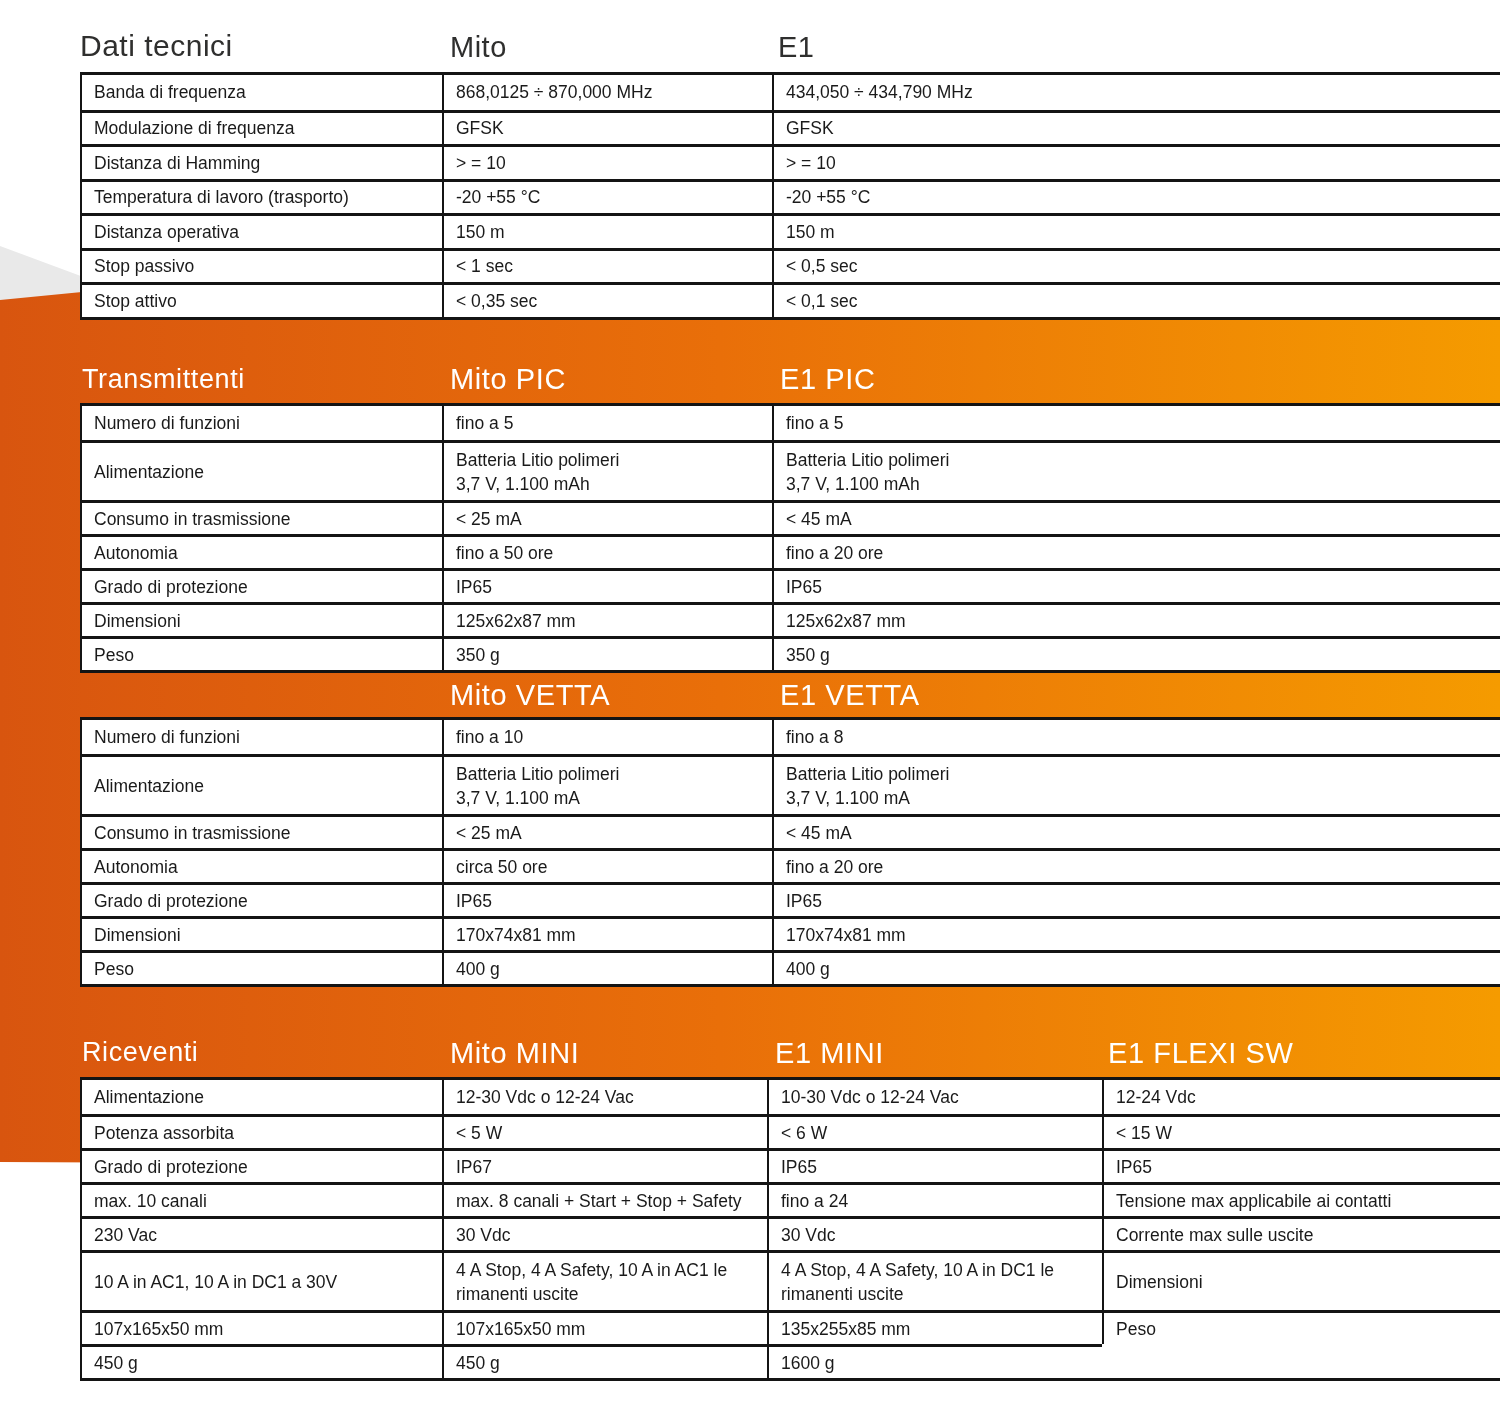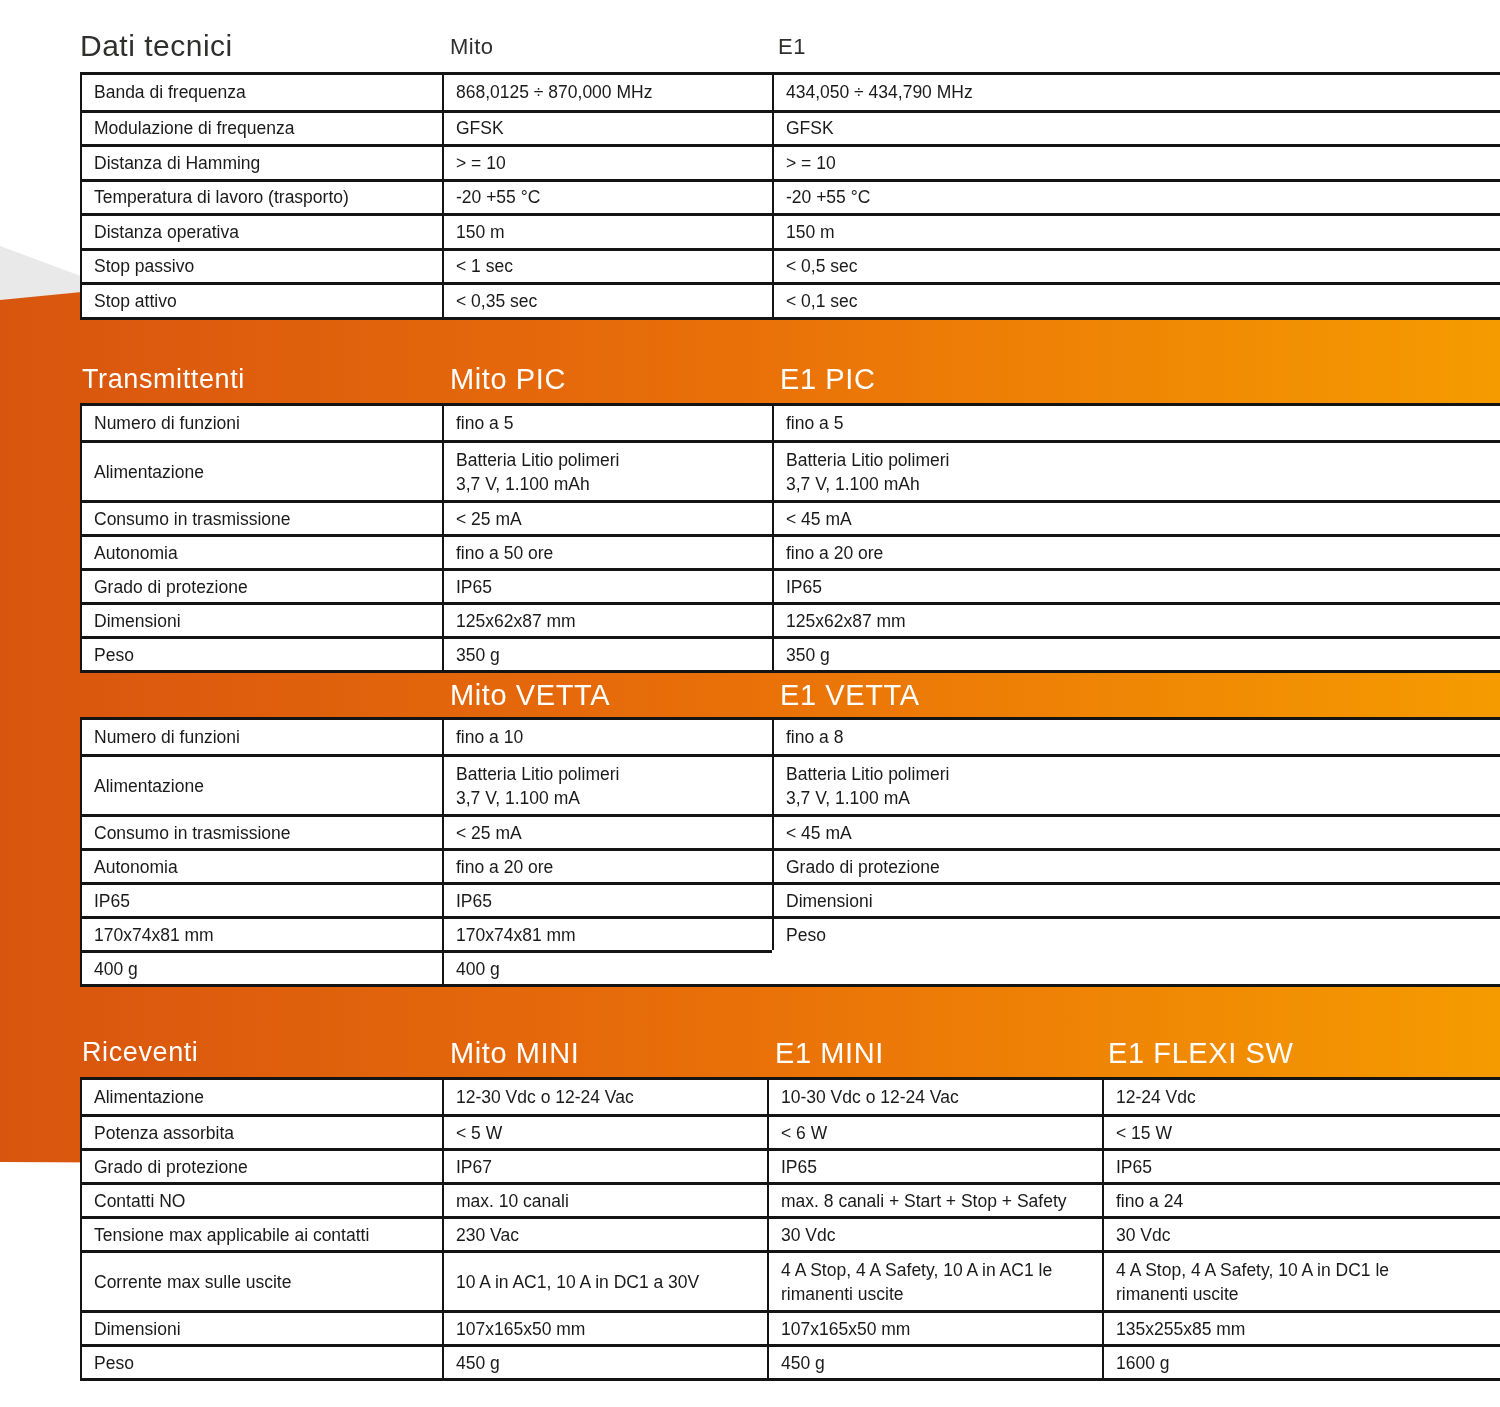--- a/index.html
+++ b/index.html
@@ -29,21 +29,21 @@
     clip-path:polygon(100% 1150px,86% 1198px,100% 1212px);
   }
   .bg-orange{
     position:absolute;inset:0;
     background:linear-gradient(to right,var(--orange-dark) 0%,var(--orange-mid) 48%,var(--orange-bright) 100%);
     clip-path:polygon(0 300px,100% 153px,100% 1157px,95.3% 1169px,0 1162px);
   }
   
   .page-head{position:absolute;color:var(--heading-text);letter-spacing:.5px;white-space:nowrap;}
   .page-head.title{top:27px;left:80px;font-size:30px;line-height:38px;}
-  .page-head.col{top:32px;font-size:22px;line-height:30px;}
+  .page-head.col{top:32px;font-size:29px;line-height:30px;}
   
   .band-title{position:absolute;color:var(--band-text);font-size:27px;line-height:38px;letter-spacing:.6px;white-space:nowrap;}
   .band-col{position:absolute;color:var(--band-text);font-size:29px;line-height:34px;letter-spacing:.6px;white-space:nowrap;}
   
   .table{
     position:absolute;left:80px;width:1457px;display:grid;background:#ffffff;
     border:3px solid var(--table-border);border-left-width:2px;border-right-width:2px;
   }
   .t1,.t2,.t3{grid-template-columns:360px 330px auto;}
   .t4{grid-template-columns:360px 325px 335px auto;}
@@ -140,20 +140,21 @@
     <div class="cell">fino a 8</div>
     <div class="cell">Alimentazione</div>
     <div class="cell">Batteria Litio polimeri
 3,7 V, 1.100 mA</div>
     <div class="cell">Batteria Litio polimeri
 3,7 V, 1.100 mA</div>
     <div class="cell">Consumo in trasmissione</div>
     <div class="cell">&lt; 25 mA</div>
     <div class="cell">&lt; 45 mA</div>
     <div class="cell">Autonomia</div>
+    <div class="cell">circa 50 ore</div>
     <div class="cell">fino a 20 ore</div>
     <div class="cell">Grado di protezione</div>
     <div class="cell">IP65</div>
     <div class="cell">IP65</div>
     <div class="cell">Dimensioni</div>
     <div class="cell">170x74x81 mm</div>
     <div class="cell">170x74x81 mm</div>
     <div class="cell">Peso</div>
     <div class="cell">400 g</div>
     <div class="cell">400 g</div>
@@ -170,21 +171,20 @@
     <div class="cell">10-30 Vdc o 12-24 Vac</div>
     <div class="cell">12-24 Vdc</div>
     <div class="cell">Potenza assorbita</div>
     <div class="cell">&lt; 5 W</div>
     <div class="cell">&lt; 6 W</div>
     <div class="cell">&lt; 15 W</div>
     <div class="cell">Grado di protezione</div>
     <div class="cell">IP67</div>
     <div class="cell">IP65</div>
     <div class="cell">IP65</div>
-    <div class="cell">Contatti NO</div>
     <div class="cell">max. 10 canali</div>
     <div class="cell">max. 8 canali + Start + Stop + Safety</div>
     <div class="cell">fino a 24</div>
     <div class="cell">Tensione max applicabile ai contatti</div>
     <div class="cell">230 Vac</div>
     <div class="cell">30 Vdc</div>
     <div class="cell">30 Vdc</div>
     <div class="cell">Corrente max sulle uscite</div>
     <div class="cell">10 A in AC1, 10 A in DC1 a 30V</div>
     <div class="cell">4 A Stop, 4 A Safety, 10 A in AC1 le

